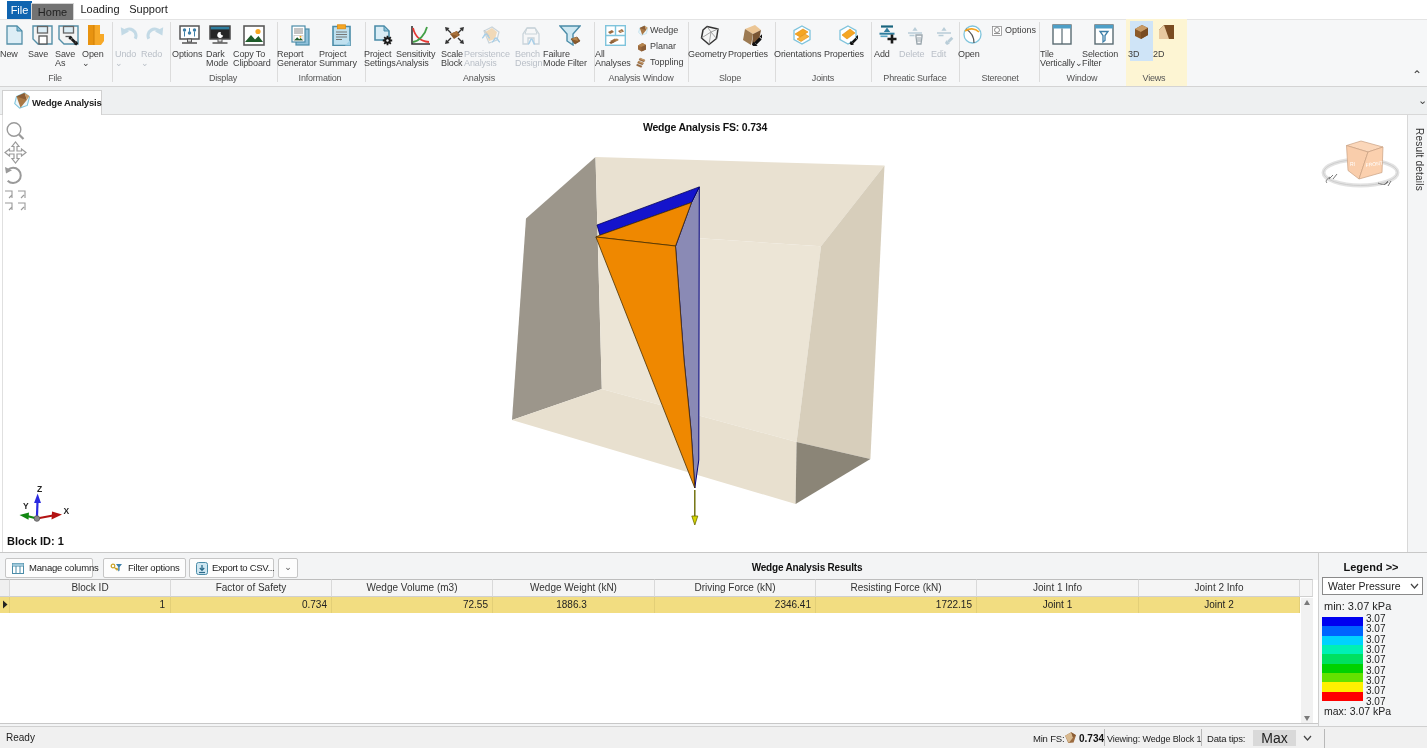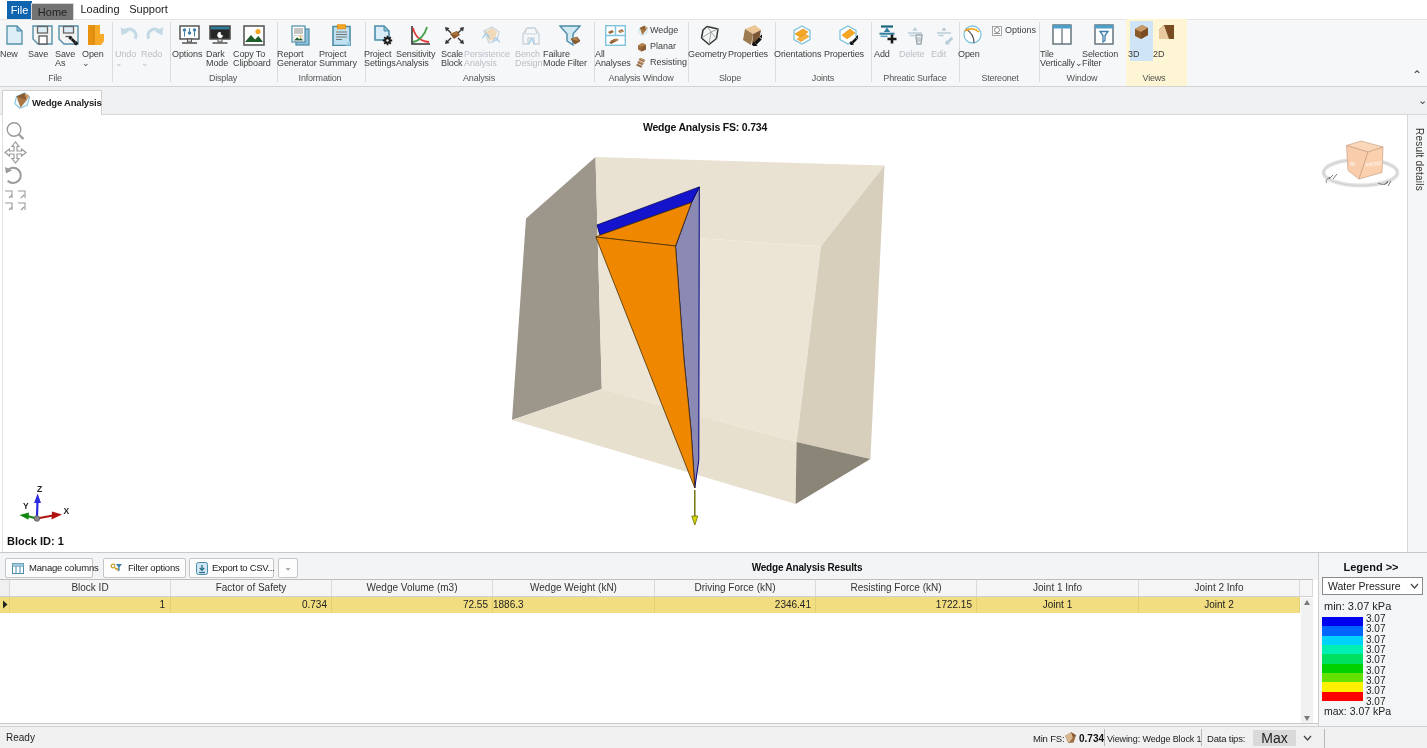--- a/index.html
+++ b/index.html
@@ -246,21 +246,21 @@
         <g fill="#9c6b3f" stroke="#6b4420" stroke-width="0.5">
           <path d="M8 2l10 4-2 4L6 6z"></path>
           <path d="M5 8l10 4-2 4L3 12z"></path>
           <path d="M2 14l10 4-1.5 3L1 17z"></path>
         </g>
         <path d="M8 2l10 4-1 2L7 4z" fill="#c79b6a"></path>
         <path d="M5 8l10 4-1 2L4 10z" fill="#c79b6a"></path>
       </svg>
   <div class="smalltxt" style="left:650px;top:25px">Wedge</div>
   <div class="smalltxt" style="left:650px;top:41px">Planar</div>
-  <div class="smalltxt" style="left:650px;top:57px">Resisting</div>
+  <div class="smalltxt" style="left:650px;top:57px">Toppling</div>
   <div class="glabel" style="left:581px;width:120px">Analysis Window</div>
 
   <svg class="ricon" style="left:700px;top:25px" width="20" height="21" viewBox="0 0 20 21">
         <path d="M7 1.5L18 4l-1.5 9.5L9 19.5 1.5 13 3 5z" fill="#f3f3f3" fill-opacity="0.7" stroke="#333" stroke-width="1.5" stroke-linejoin="round"></path>
         <path d="M7 1.5l4 5.5 7-3M11 7l-2 12.5M11 7L1.5 13M11 7l5.5 6.5" stroke="#999" stroke-width="0.9" fill="none"></path>
       </svg>
   <svg class="ricon" style="left:741px;top:24px" width="21" height="22" viewBox="0 0 21 22">
         <path d="M4 5L14 1l6 5-8 4z" fill="#ecc695"></path>
         <path d="M4 5l8 5-2 11-8-5z" fill="#9c7a52"></path>
         <path d="M12 10l8-4-2 10-7 5z" fill="#7a5634"></path>
@@ -484,21 +484,21 @@
   <div class="hcell" style="left:1139px;width:161px">Joint 2 Info</div>
   <div class="hcell" style="left:1300px;width:13px"></div>
 
   <div class="abs" style="left:0;top:597px;width:10px;height:16px;background:#f2dd81;border-right:1px solid #e3cf77"></div>
   <svg class="abs" style="left:2px;top:600px" width="6" height="9" viewBox="0 0 6 9">
         <path d="M1 0.5l4.5 4L1 8.5z" fill="#222"></path>
       </svg>
   <div class="ycell" style="left:10px;width:161px;text-align:right;padding-right:5px">1</div>
   <div class="ycell" style="left:171px;width:161px;text-align:right;padding-right:4px">0.734</div>
   <div class="ycell" style="left:332px;width:161px;text-align:right;padding-right:4px">72.55</div>
-  <div class="ycell" style="left:493px;width:162px;text-align:left;padding-right:4px">1886.3</div>
+  <div class="ycell" style="left:493px;width:162px;text-align:center;padding-right:4px">1886.3</div>
   <div class="ycell" style="left:655px;width:161px;text-align:right;padding-right:4px">2346.41</div>
   <div class="ycell" style="left:816px;width:161px;text-align:right;padding-right:4px">1722.15</div>
   <div class="ycell" style="left:977px;width:162px;text-align:center">Joint 1</div>
   <div class="ycell" style="left:1139px;width:161px;text-align:center">Joint 2</div>
 
   <div class="abs" style="left:1301px;top:598px;width:12px;height:125px;background:#f1f1f1"></div>
   <div class="abs" style="left:1304px;top:600px;width:0;height:0;border-left:3.5px solid transparent;border-right:3.5px solid transparent;border-bottom:5px solid #7a7a7a"></div>
   <div class="abs" style="left:1304px;top:716px;width:0;height:0;border-left:3.5px solid transparent;border-right:3.5px solid transparent;border-top:5px solid #7a7a7a"></div>
   </div>
 

